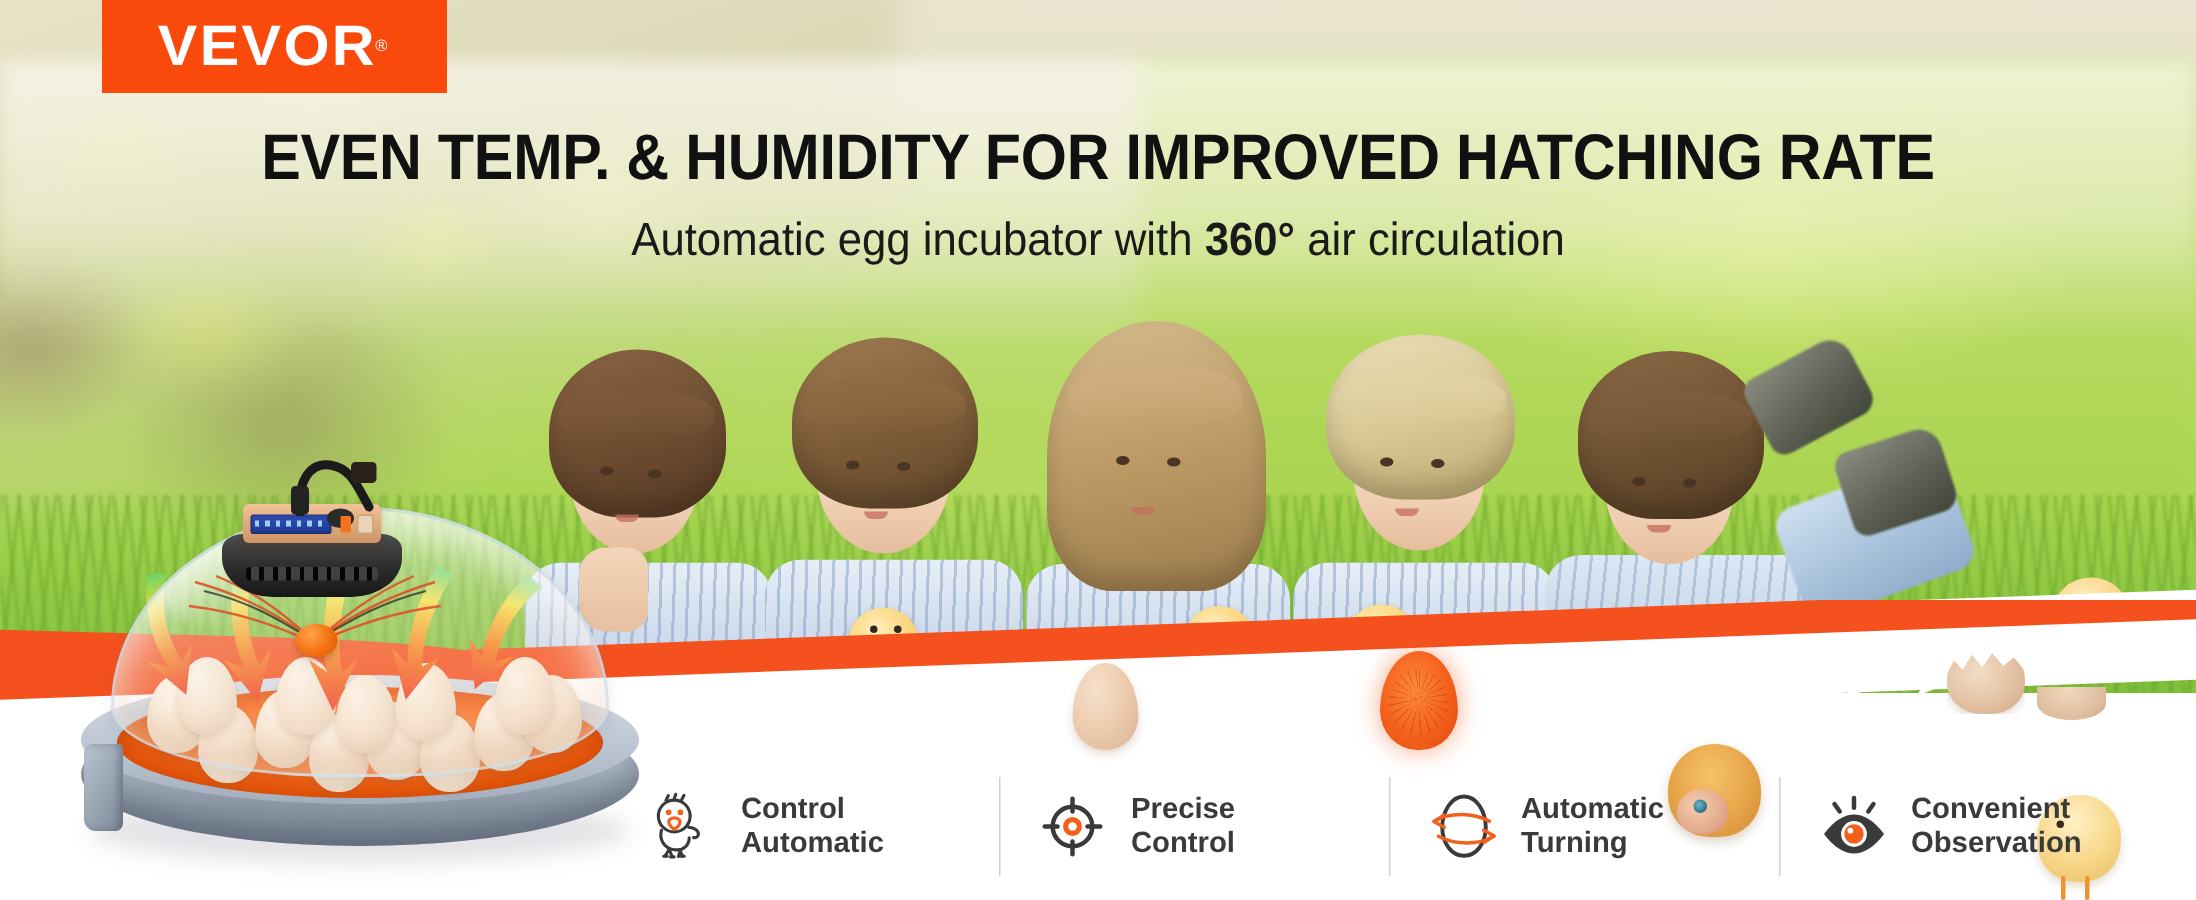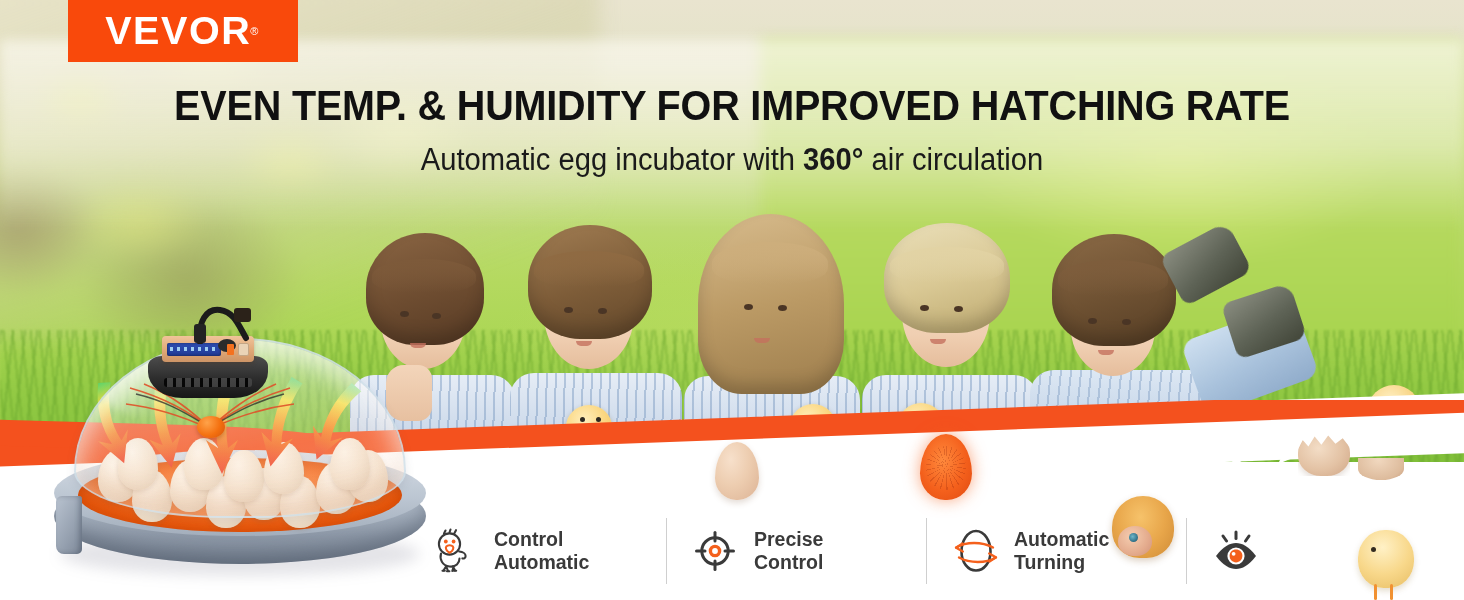--- a/index.html
+++ b/index.html
@@ -686,17 +686,21 @@
             <path d="M37 9 L33.5 14"></path>
           </g>
           <path d="M4 29 C11 19.5, 18 16, 24 16 C30 16, 37 19.5, 44 29
                    C37 38.5, 30 42, 24 42 C18 42, 11 38.5, 4 29 Z" fill="#3a3a3a"></path>
           <circle cx="24" cy="29" r="8.6" fill="#ffffff"></circle>
           <path d="M24 22.5 C27.6 22.5, 30.4 25.2, 30.4 28.8 C30.4 32.6, 27.6 35.4, 24 35.4
                    C20.4 35.4, 17.6 32.6, 17.6 28.8 C17.6 25.2, 20.4 22.5, 24 22.5 Z" fill="#f4601c"></path>
           <circle cx="21.6" cy="26.8" r="1.9" fill="#ffffff"></circle>
         </svg>
       </span>
+      <span class="feature-label">
+        <span>Convenient</span>
+        <span>Observation</span>
+      </span>
     </div>
 
   </div>
 
 </div>
 
 </body></html>

